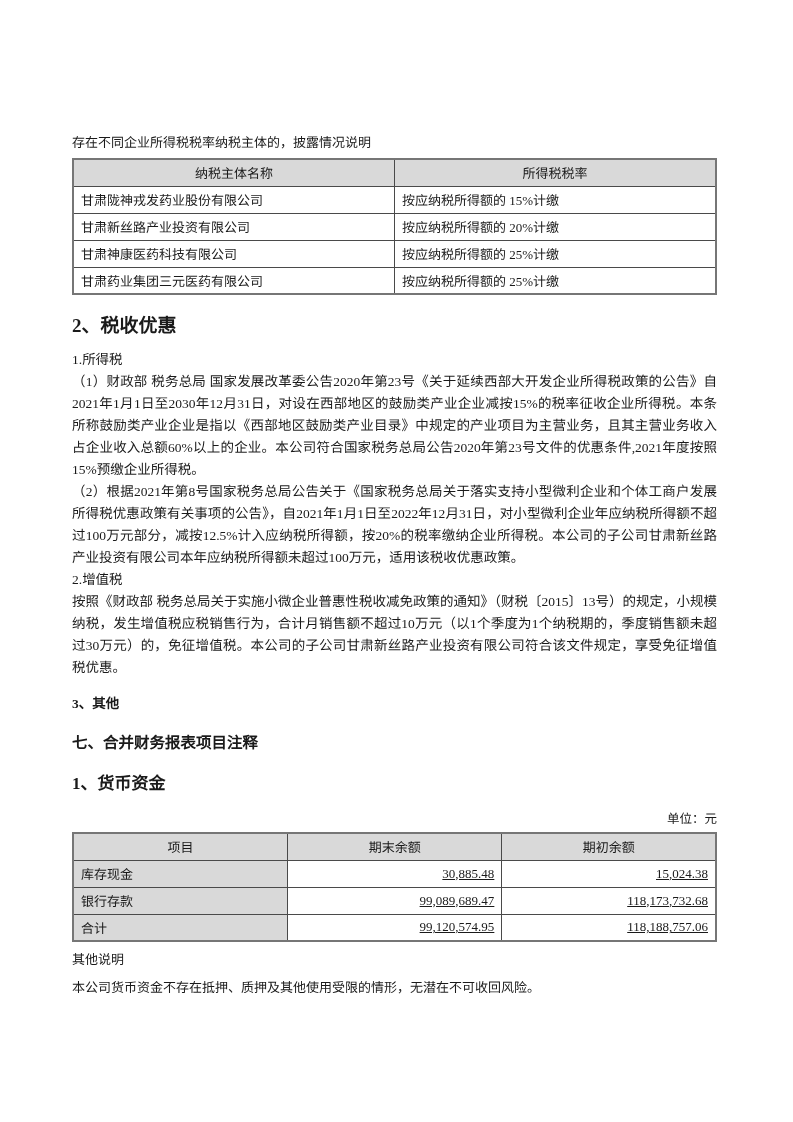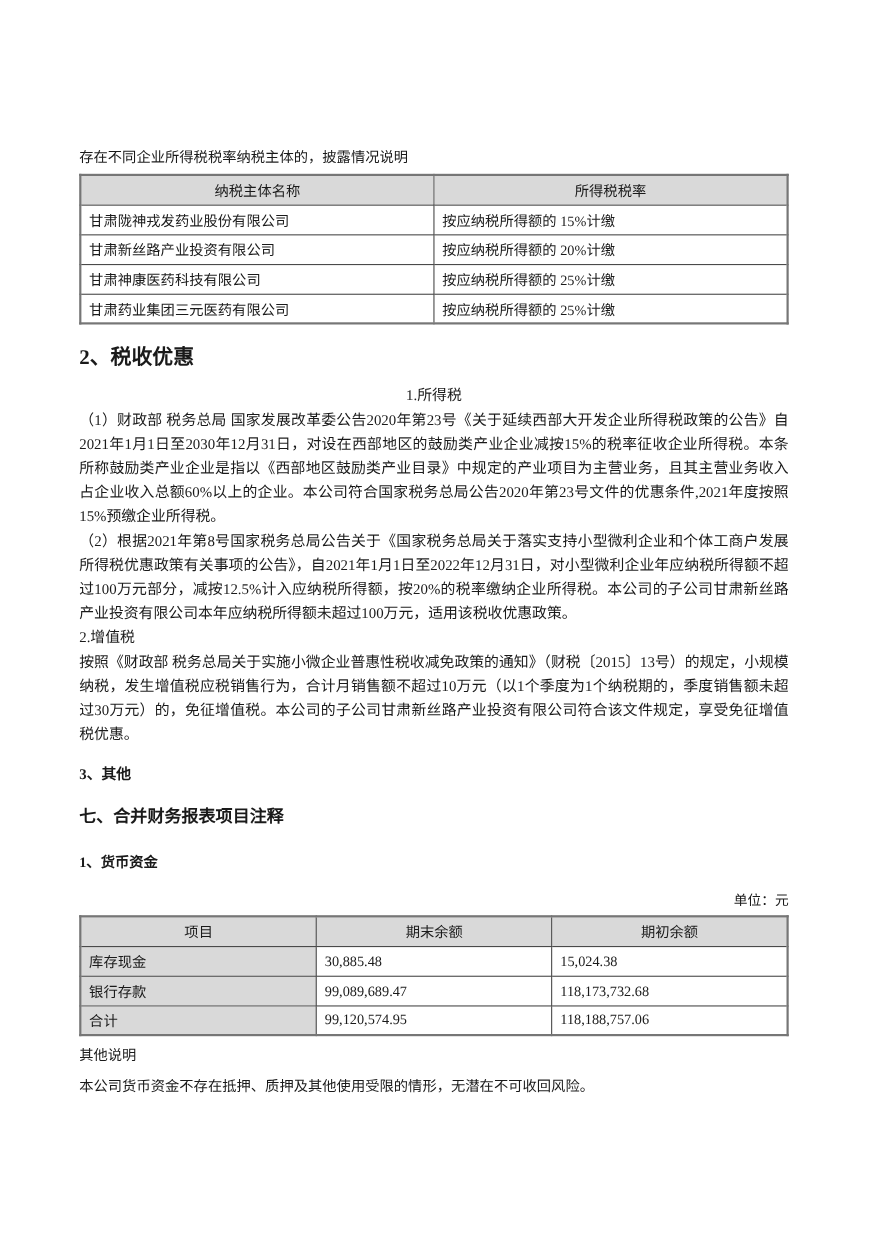--- a/index.html
+++ b/index.html
@@ -51,54 +51,54 @@
   }
   table.grid-table th{
     background:var(--header-bg);
     text-align:center;
   }
   td.label-cell{
     background:var(--header-bg);
     text-align:left;
   }
   td.num-cell{
-    text-align:left;
+    text-align:right;
     padding-right:7px;
+    text-decoration:underline;
   }
   .h-section{
     font-size:19px;
     font-weight:bold;
     line-height:18px;
     margin-top:22px;
   }
   .subhead{
     font-size:13.5px;
     line-height:22px;
     margin-top:14px;
-    text-align:center;
   }
   .para{
     font-size:13.5px;
     line-height:22px;
     text-align:justify;
   }
   .h-other{
     font-size:13.5px;
     font-weight:bold;
     line-height:18px;
     margin-top:16px;
   }
   .h-chapter{
     font-size:15.5px;
     font-weight:bold;
     line-height:20px;
     margin-top:20px;
   }
   .h-sub-chapter{
-    font-size:13px;
+    font-size:17px;
     font-weight:bold;
     line-height:18px;
     margin-top:22px;
   }
   .unit-line{
     font-size:12.5px;
     line-height:16px;
     text-align:right;
     margin-top:18px;
     margin-bottom:5px;

